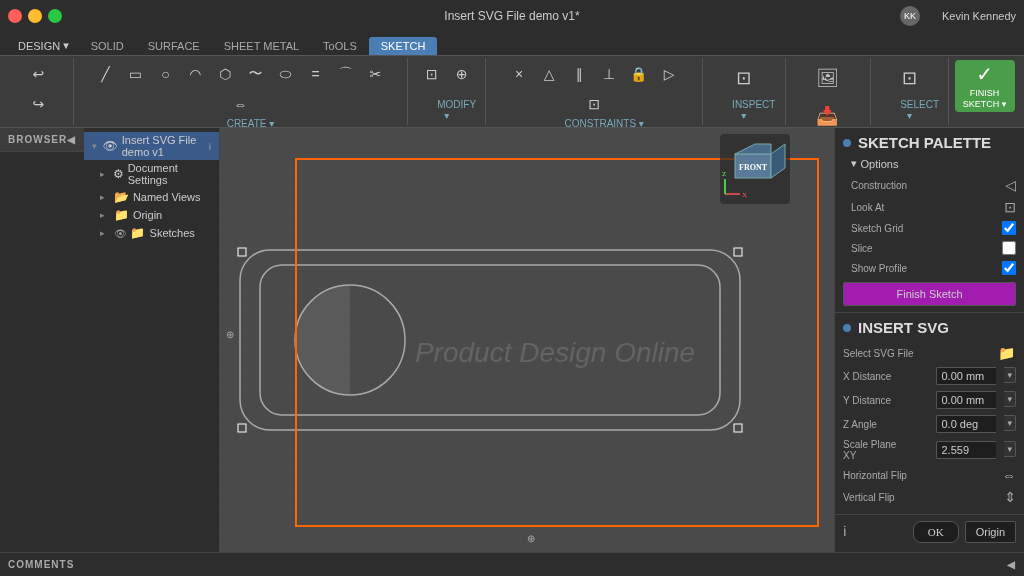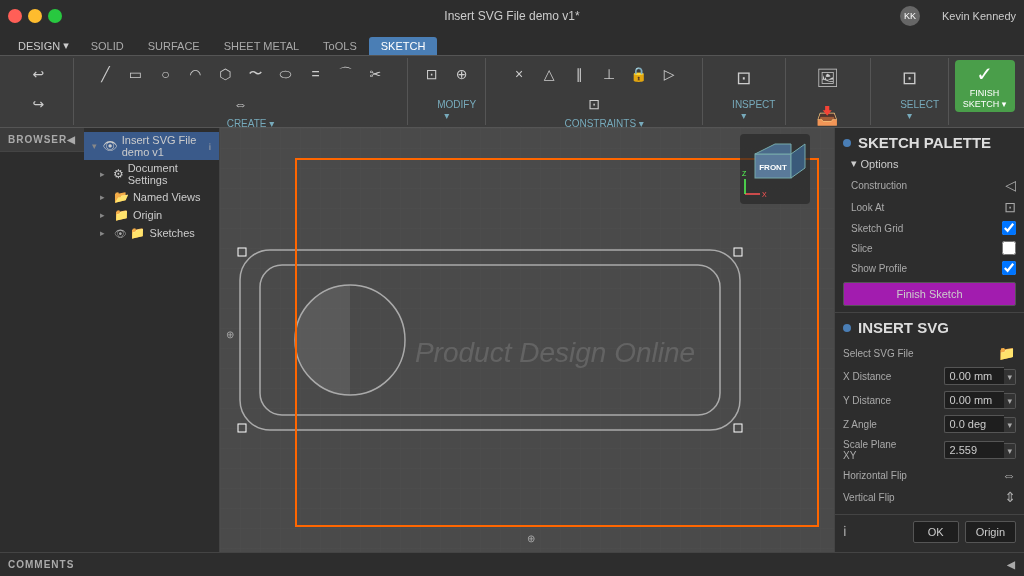--- a/index.html
+++ b/index.html
@@ -255,22 +255,22 @@
       width: 90px;
       background: #1e1e1e;
       border: 1px solid #555;
       color: #ccc;
       font-size: 11px;
       padding: 2px 4px;
       border-radius: 2px;
     }
     .panel-input-with-arrow {
       display: flex;
-      align-items: flex-end;
-      gap: 0;
+      align-items: flex-start;
+      gap: 8px;
       padding-left: 35px;
     }
     .panel-input-with-arrow input {
       width: 75px;
       background: #1e1e1e;
       border: 1px solid #555;
       border-right: none;
       color: #ccc;
       font-size: 11px;
       padding: 2px 4px;
@@ -310,39 +310,41 @@
       justify-content: flex-end;
       padding: 6px 8px;
     }
     .ok-btn {
       background: #1e1e1e;
       border: 1px solid #555;
       color: #ccc;
       padding: 4px 14px;
       font-size: 11px;
       cursor: pointer;
-      border-radius: 2px;
+      border-radius: 8px;
+      font-family: Liberation Serif, serif;
     }
     .cancel-btn {
       background: #1e1e1e;
       border: 1px solid #555;
       color: #ccc;
       padding: 4px 10px;
       font-size: 11px;
       cursor: pointer;
       border-radius: 2px;
     }
 
     
     .cube-container {
       position: absolute;
       top: 6px;
-      right: 4px;
+      right: 24px;
       width: 90px;
       height: 70px;
+      font-family: Liberation Serif, serif;
     }
 
     
     #comments-bar {
       height: 24px;
       background: #2d2d2d;
       display: flex;
       align-items: center;
       padding: 0 8px;
       font-size: 10px;

